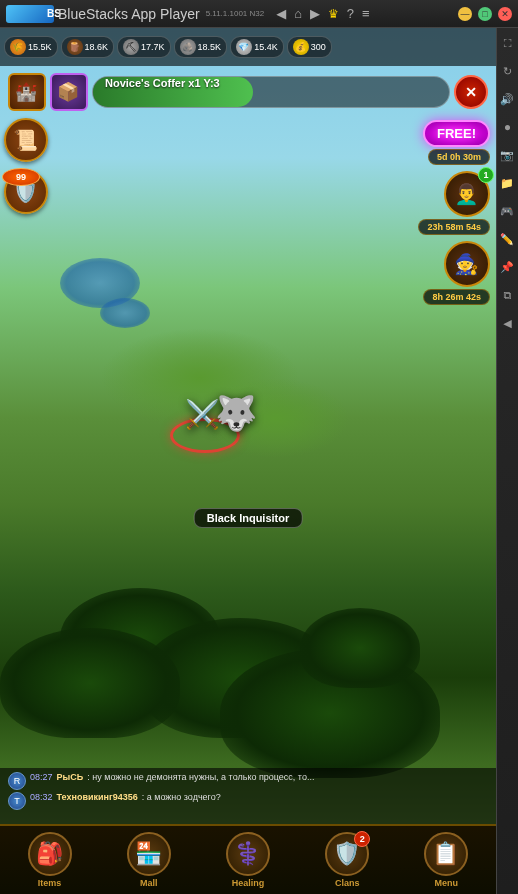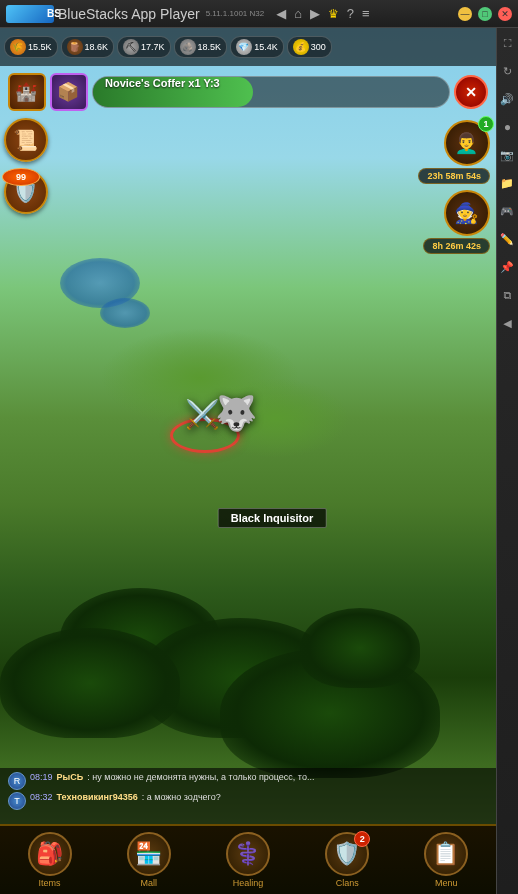--- a/index.html
+++ b/index.html
@@ -413,28 +413,27 @@
     }
 
     
     #entity-label {
       position: absolute;
       left: 50%;
       transform: translateX(-50%);
       top: 480px;
       background: rgba(0,0,0,0.7);
       border: 1px solid rgba(255,255,255,0.3);
-      border-radius: 2px;
+      border-radius: 8px;
       padding: 3px 12px;
       color: #fff;
       font-size: 11px;
       font-weight: bold;
       z-index: 50;
       white-space: nowrap;
-      margin-left: 24px;
     }
 
     
     #combat-circle {
       position: absolute;
       left: 170px;
       top: 390px;
       width: 70px;
       height: 35px;
       border: 3px solid rgba(255, 50, 50, 0.8);
@@ -553,21 +552,21 @@
       display: flex;
       align-items: center;
       justify-content: center;
       font-size: 22px;
       position: relative;
     }
 
     .nav-label {
       color: #cc9933;
       font-size: 9px;
-      font-weight: normal;
+      font-weight: bold;
     }
 
     .nav-badge {
       position: absolute;
       top: -3px;
       right: -3px;
       width: 16px;
       height: 16px;
       background: #cc2200;
       border-radius: 50%;
@@ -720,20 +719,26 @@
         📜
       </div>
       <div class="left-icon-btn">
         <span class="level-badge">99</span>
         🛡️
       </div>
     </div>
 
     <div id="timer-countdown">
 
+      <div class="first-timer-row">
+        <div class="timer-wrap">
+          <div class="free-offer-btn">FREE!</div>
+          <div class="timer-box">5d 0h 30m</div>
+        </div>
+      </div>
 
       <div class="timer-item" style="justify-content:flex-end;margin-bottom:6px;">
         <div class="timer-wrap">
           <div style="position:relative;display:inline-block;">
             <div class="timer-icon">👨‍🦱</div>
             <div class="timer-badge">1</div>
           </div>
           <div class="timer-box">23h 58m 54s</div>
         </div>
       </div>
@@ -750,21 +755,21 @@
 
     <div id="hero-character">⚔️</div>
 
     <div id="enemy-character">🐺</div>
 
     <div id="entity-label">Black Inquisitor</div>
 
     <div id="chat-area">
       <div class="chat-row">
         <div class="chat-avatar">R</div>
-        <span class="chat-time">08:19</span>
+        <span class="chat-time">08:27</span>
         <span class="chat-name">РыСЬ</span>
         <span class="chat-msg">: <span>ну можно не демонята нужны, а только процесс, то...</span></span>
       </div>
       <div class="chat-row">
         <div class="chat-avatar">Т</div>
         <span class="chat-time">08:32</span>
         <span class="chat-name">Техновикинг94356</span>
         <span class="chat-msg">: <span>а можно зодчего?</span></span>
       </div>
     </div>

